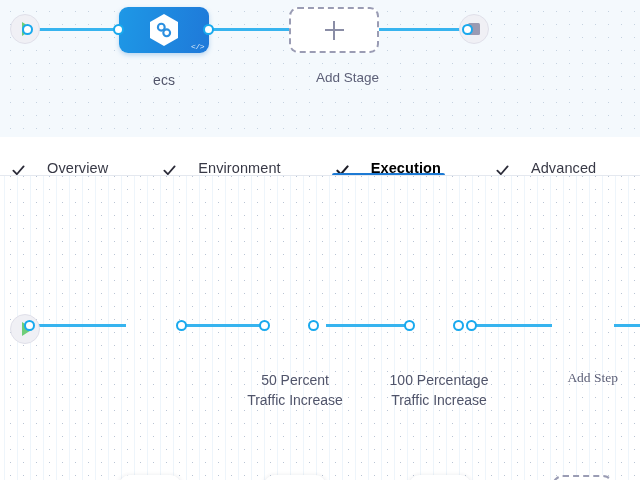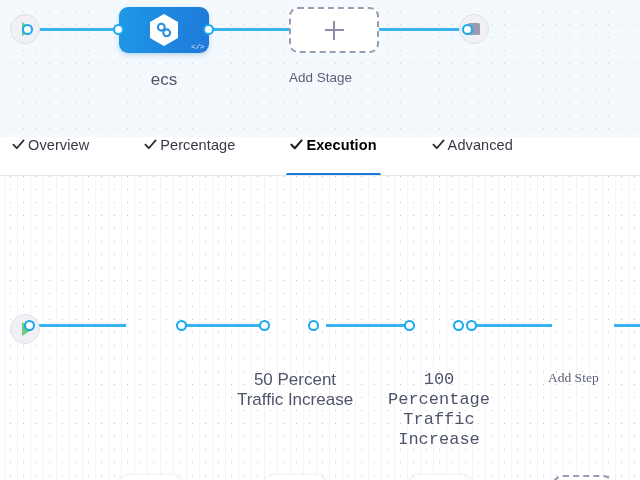--- a/index.html
+++ b/index.html
@@ -41,22 +41,22 @@
     background: #ffffff;
     border-bottom: 1px solid #e4e8ef;
     display: flex;
     align-items: center;
     padding-left: 8px;
     overflow: hidden;
     z-index: 6;
   }
   .tab {
     display: flex;
-    align-items: flex-start;
-    gap: 3px;
+    align-items: flex-end;
+    gap: 22px;
     height: 39px;
     padding: 0 22px 0 4px;
     position: relative;
     white-space: nowrap;
     flex: 0 0 auto;
     margin-right: 29px;
     cursor: pointer;
   }
   .tab .tab-check {
     width: 13px; height: 13px;
@@ -158,21 +158,21 @@
     font-size: 8px;
     line-height: 1;
     font-family: "Liberation Mono", monospace;
     color: rgba(255,255,255,0.85);
     letter-spacing: -0.5px;
   }
 
   .node-label {
     position: absolute;
     text-align: center;
-    font-size: 17px;
+    font-size: 14px;
     color: #50546a;
     line-height: 20px;
     z-index: 3;
     white-space: pre-line;
   }
 
   
   .add-box {
     position: absolute;
     border: 2px dashed #9a9cb4;
@@ -191,21 +191,21 @@
   }
   .plus::before, .plus::after {
     content: "";
     position: absolute;
     background: #8a8da6;
   }
   .plus::before { left: 0; top: 8px; width: 19px; height: 2.6px; }
   .plus::after  { top: 0; left: 8px; height: 19px; width: 2.6px; }
   .add-label {
     position: absolute;
-    text-align: left;
+    text-align: right;
     font-size: 13.5px;
     color: #5d6078;
     z-index: 3;
   }
 
   
   .step-node {
     position: absolute;
     width: 62px; height: 62px;
     border-radius: 11px;
@@ -269,21 +269,21 @@
       <span class="tab-label">Overview</span>
     </div>
 
 
     <div class="tab">
       <span class="tab-check">
         <svg viewBox="0 0 14 14" width="13" height="13" aria-hidden="true">
           <path d="M1.5 7.2 L5.2 11 L12.5 2.6" fill="none" stroke="#2b2b38" stroke-width="1.9" stroke-linecap="round" stroke-linejoin="round"></path>
         </svg>
       </span>
-      <span class="tab-label">Percentage</span>
+      <span class="tab-label">Environment</span>
     </div>
 
     <div class="tab active">
       <span class="tab-check">
         <svg viewBox="0 0 14 14" width="13" height="13" aria-hidden="true">
           <path d="M1.5 7.2 L5.2 11 L12.5 2.6" fill="none" stroke="#1c1c26" stroke-width="2.2" stroke-linecap="round" stroke-linejoin="round"></path>
         </svg>
       </span>
       <span class="tab-label">Execution</span>
     </div>
@@ -326,21 +326,21 @@
     <div class="port" style="left:404px; top:144px;"></div>
     <div class="node-label" style="left:233px; top:194px; width:124px;text-align:center;">50 Percent
 Traffic Increase</div>
 
     <div class="step-node" style="left:409px; top:299px;">
       
       
     </div>
     <div class="port" style="left:453px; top:144px;"></div>
     <div class="port" style="left:466px; top:144px;"></div>
-    <div class="node-label" style="left:375px; top:194px; width:128px;font-family:Liberation Mono, monospace;">100 Percentage
+    <div class="node-label" style="left:375px; top:194px; width:128px;">100 Percentage
 Traffic Increase</div>
 
     <div class="add-box step-add" style="left:552px; top:299px;">
       
     </div>
     <div class="add-label" style="left:548px; top:194px; width:70px;font-family:Liberation Serif, serif;">Add Step</div>
   </div>
 
 </div>
 

